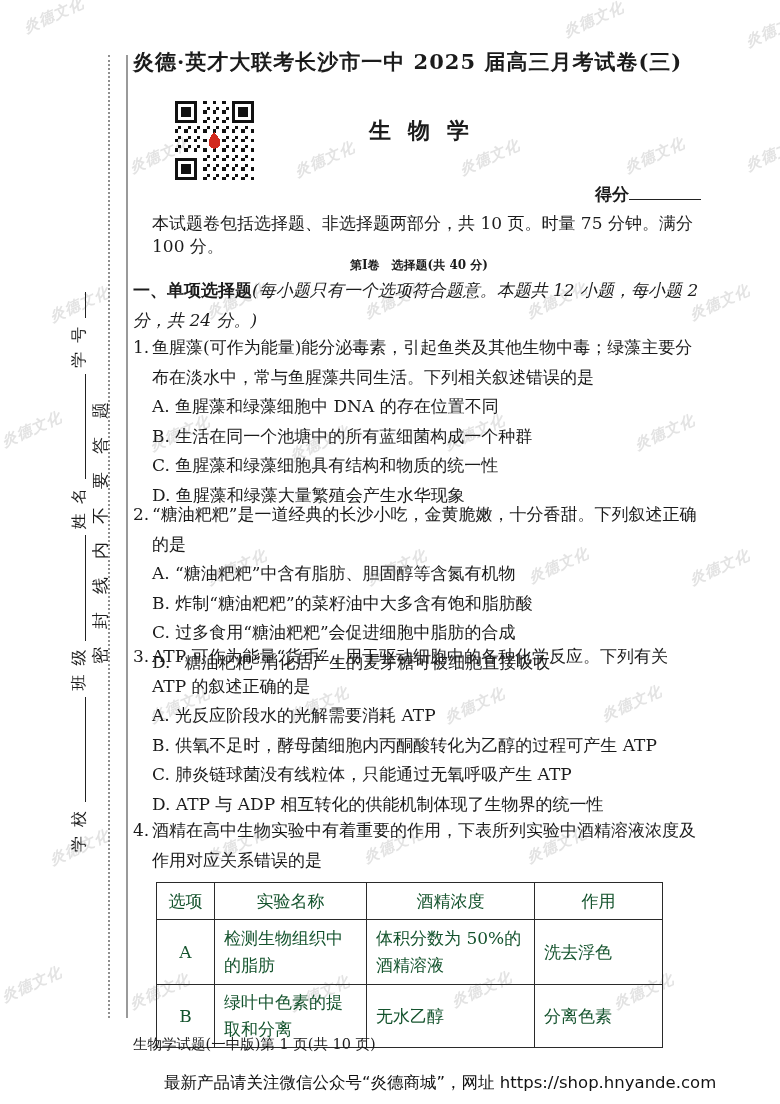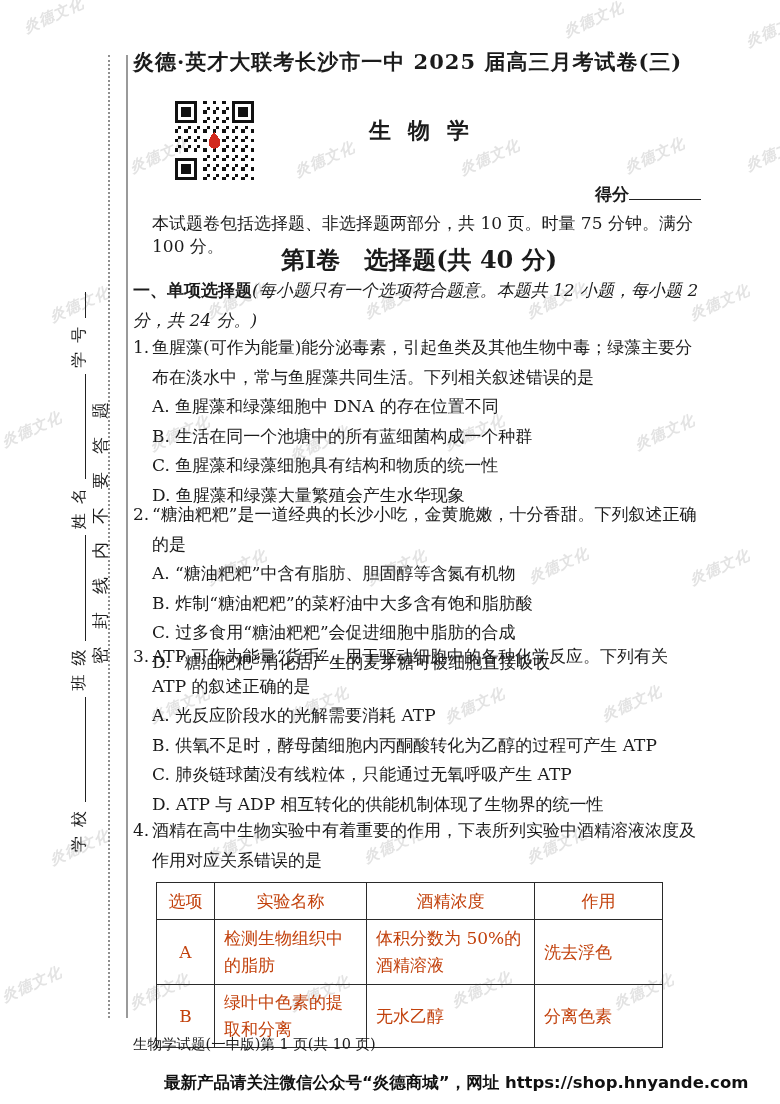--- a/index.html
+++ b/index.html
@@ -31,40 +31,40 @@
   .exam-title { position:absolute; left:133px; top:48px; width:572px; text-align:left; font-size:21px; font-weight:bold; letter-spacing:1px; }
   .qr-wrap { position:absolute; left:175px; top:101px; width:79px; height:79px; }
   .subject-title { position:absolute; left:133px; top:116px; width:572px; text-align:center;
     font-size:22px; font-weight:bold; letter-spacing:17px; text-indent:17px;
     font-family:"DejaVu Sans","Liberation Sans",sans-serif; }
   .score-box { position:absolute; left:595px; top:183px; font-size:17px; font-weight:bold;
     font-family:"DejaVu Sans","Liberation Sans",sans-serif; }
   .score-line { display:inline-block; width:72px; height:14px; border-bottom:1.5px solid #222; }
   
   .intro { position:absolute; left:152px; top:212px; width:553px; font-size:17px; }
-  .part-heading { position:absolute; left:133px; top:244px; width:572px; text-align:center; font-size:24px; font-weight:bold; }
+  .part-heading { position:absolute; left:133px; top:257px; width:572px; text-align:center; font-size:12px; font-weight:bold; }
   .section-line { position:absolute; left:133px; top:275px; width:572px; font-size:17px; line-height:30px; }
   .section-line .sec-title { font-weight:bold; font-family:"DejaVu Sans","Liberation Sans",sans-serif; }
   .section-line .sec-note { font-style:italic; }
   .question { position:absolute; left:133px; width:572px; font-size:17px; line-height:29.6px; padding-left:19px; }
   .q1 { top:333px; } .q2 { top:500px; } .q3 { top:642px; } .q4 { top:816px; }
   .qnum { position:absolute; left:0; top:0; }
   .option { }
   
   .qtable { border-collapse:collapse; margin-top:7px; margin-left:4px;
-    font-size:17px; color:#c2410c; table-layout:fixed; width:489px; }
+    font-size:17px; color:#14532d; table-layout:fixed; width:489px; }
   .qtable th, .qtable td { border:1.6px solid #2a2a2a; padding:4px 9px; font-weight:normal; line-height:27px; }
   .qtable th { text-align:center; height:37px; }
   .col-opt { width:58px; } .col-name { width:152px; } .col-conc { width:168px; } .col-eff { width:128px; }
   .qtable td.center { text-align:center; }
   .qtable tr.rowA td { height:65px; }
   .qtable tr.rowB td { height:56px; }
   
   .page-footer { position:absolute; left:133px; top:1035px; width:572px; text-align:left; font-size:14.5px; }
-  .promo-banner { position:absolute; left:164px; top:1072px; font-size:16.5px; font-weight:bold; color:#111;
+  .promo-banner { position:absolute; left:164px; top:1072px; font-size:16.5px; font-weight:normal; color:#111;
     font-family:"DejaVu Sans","Liberation Sans",sans-serif; }
 </style>
 </head>
 <body>
 
 <div class="page">
 
   <div class="wm-layer" id="wm-layer">
       <span class="wm" style="left: 22px; top: 6px;">炎德文化</span>
       <span class="wm" style="left: 562px; top: 10px;">炎德文化</span>

